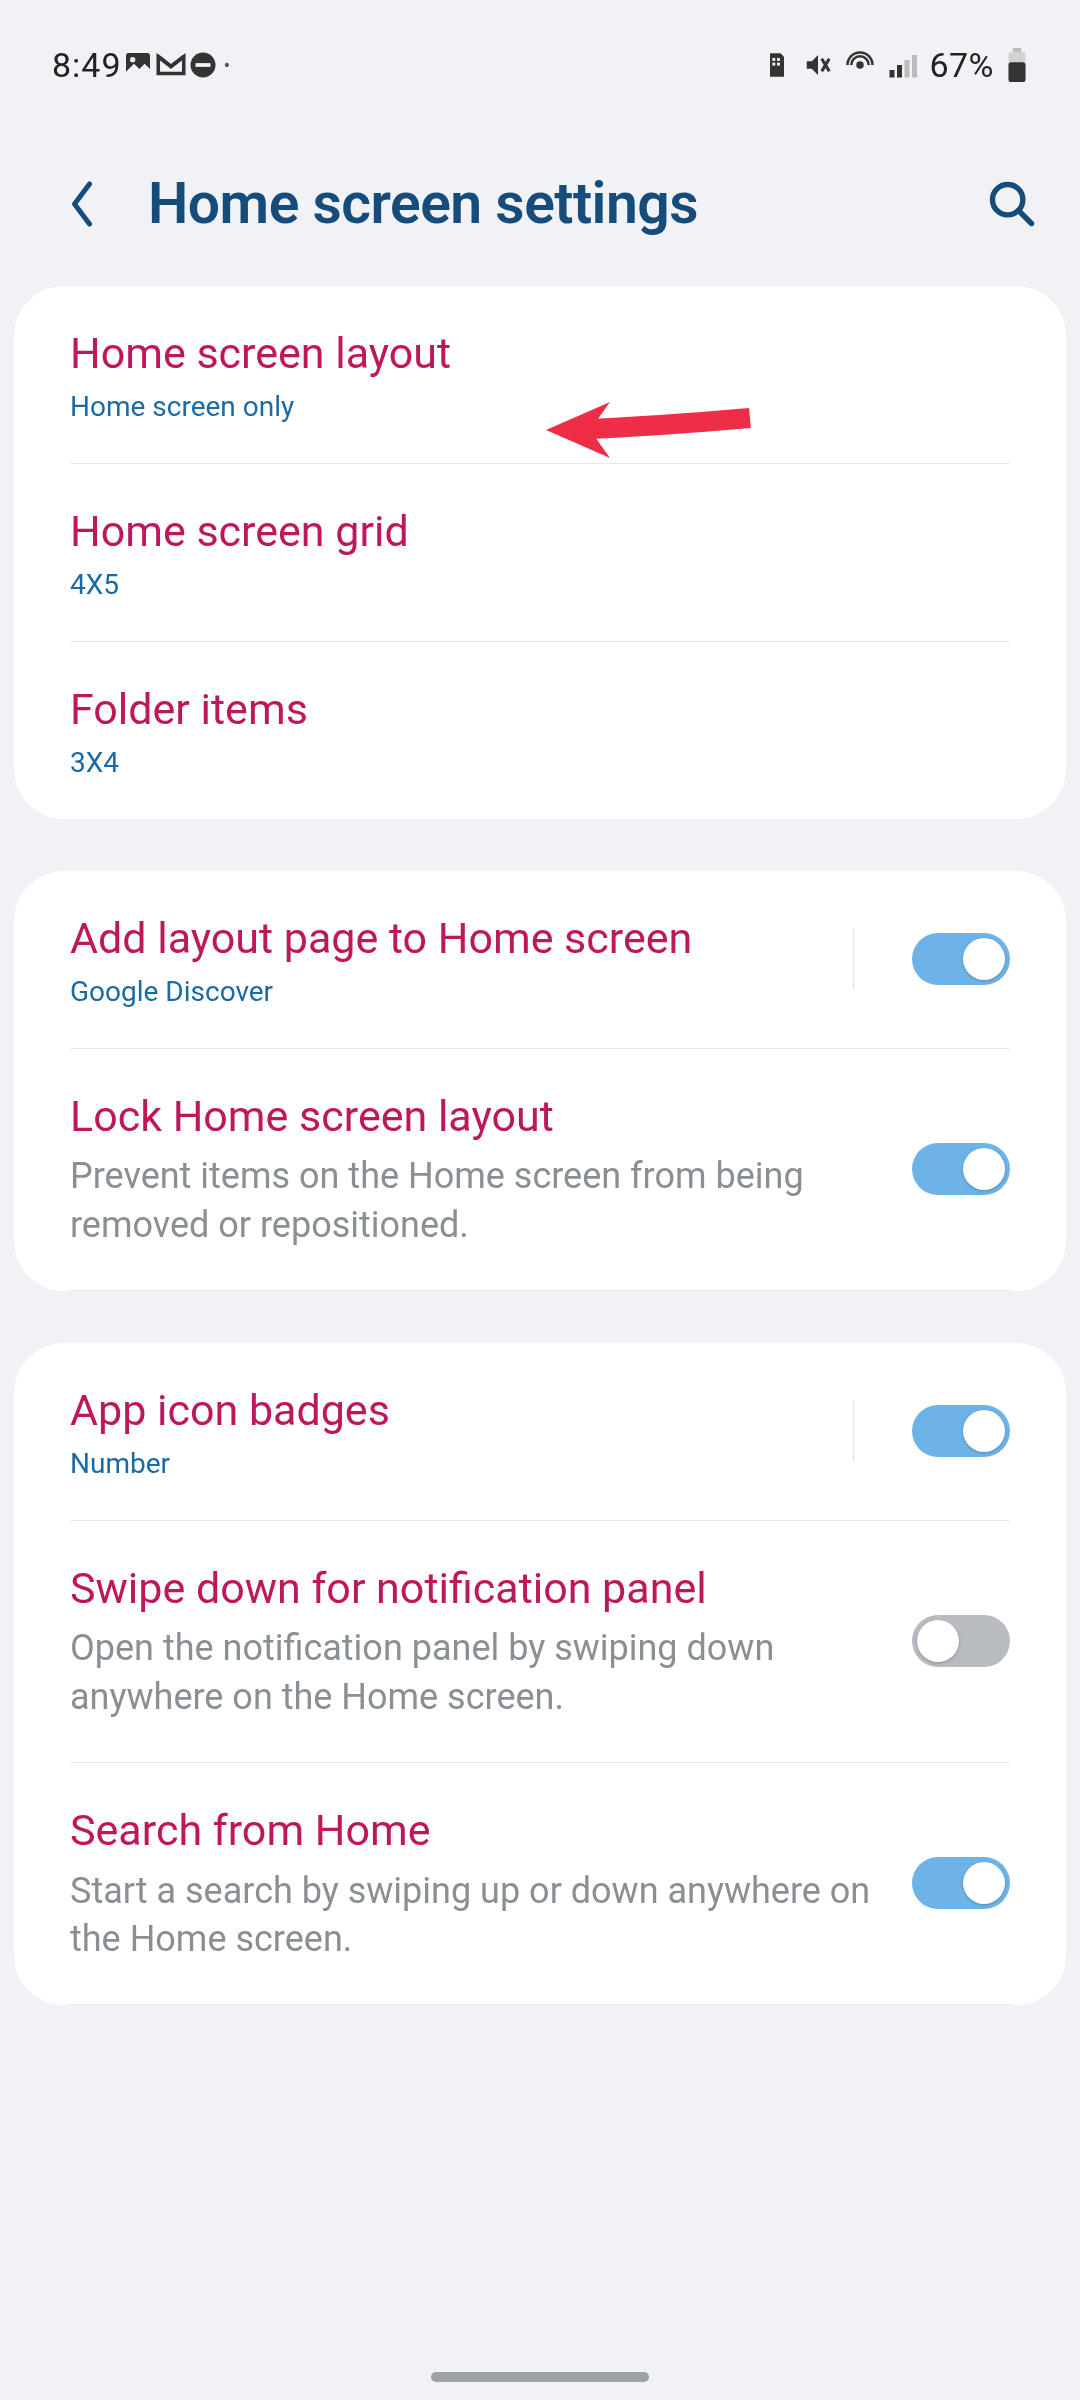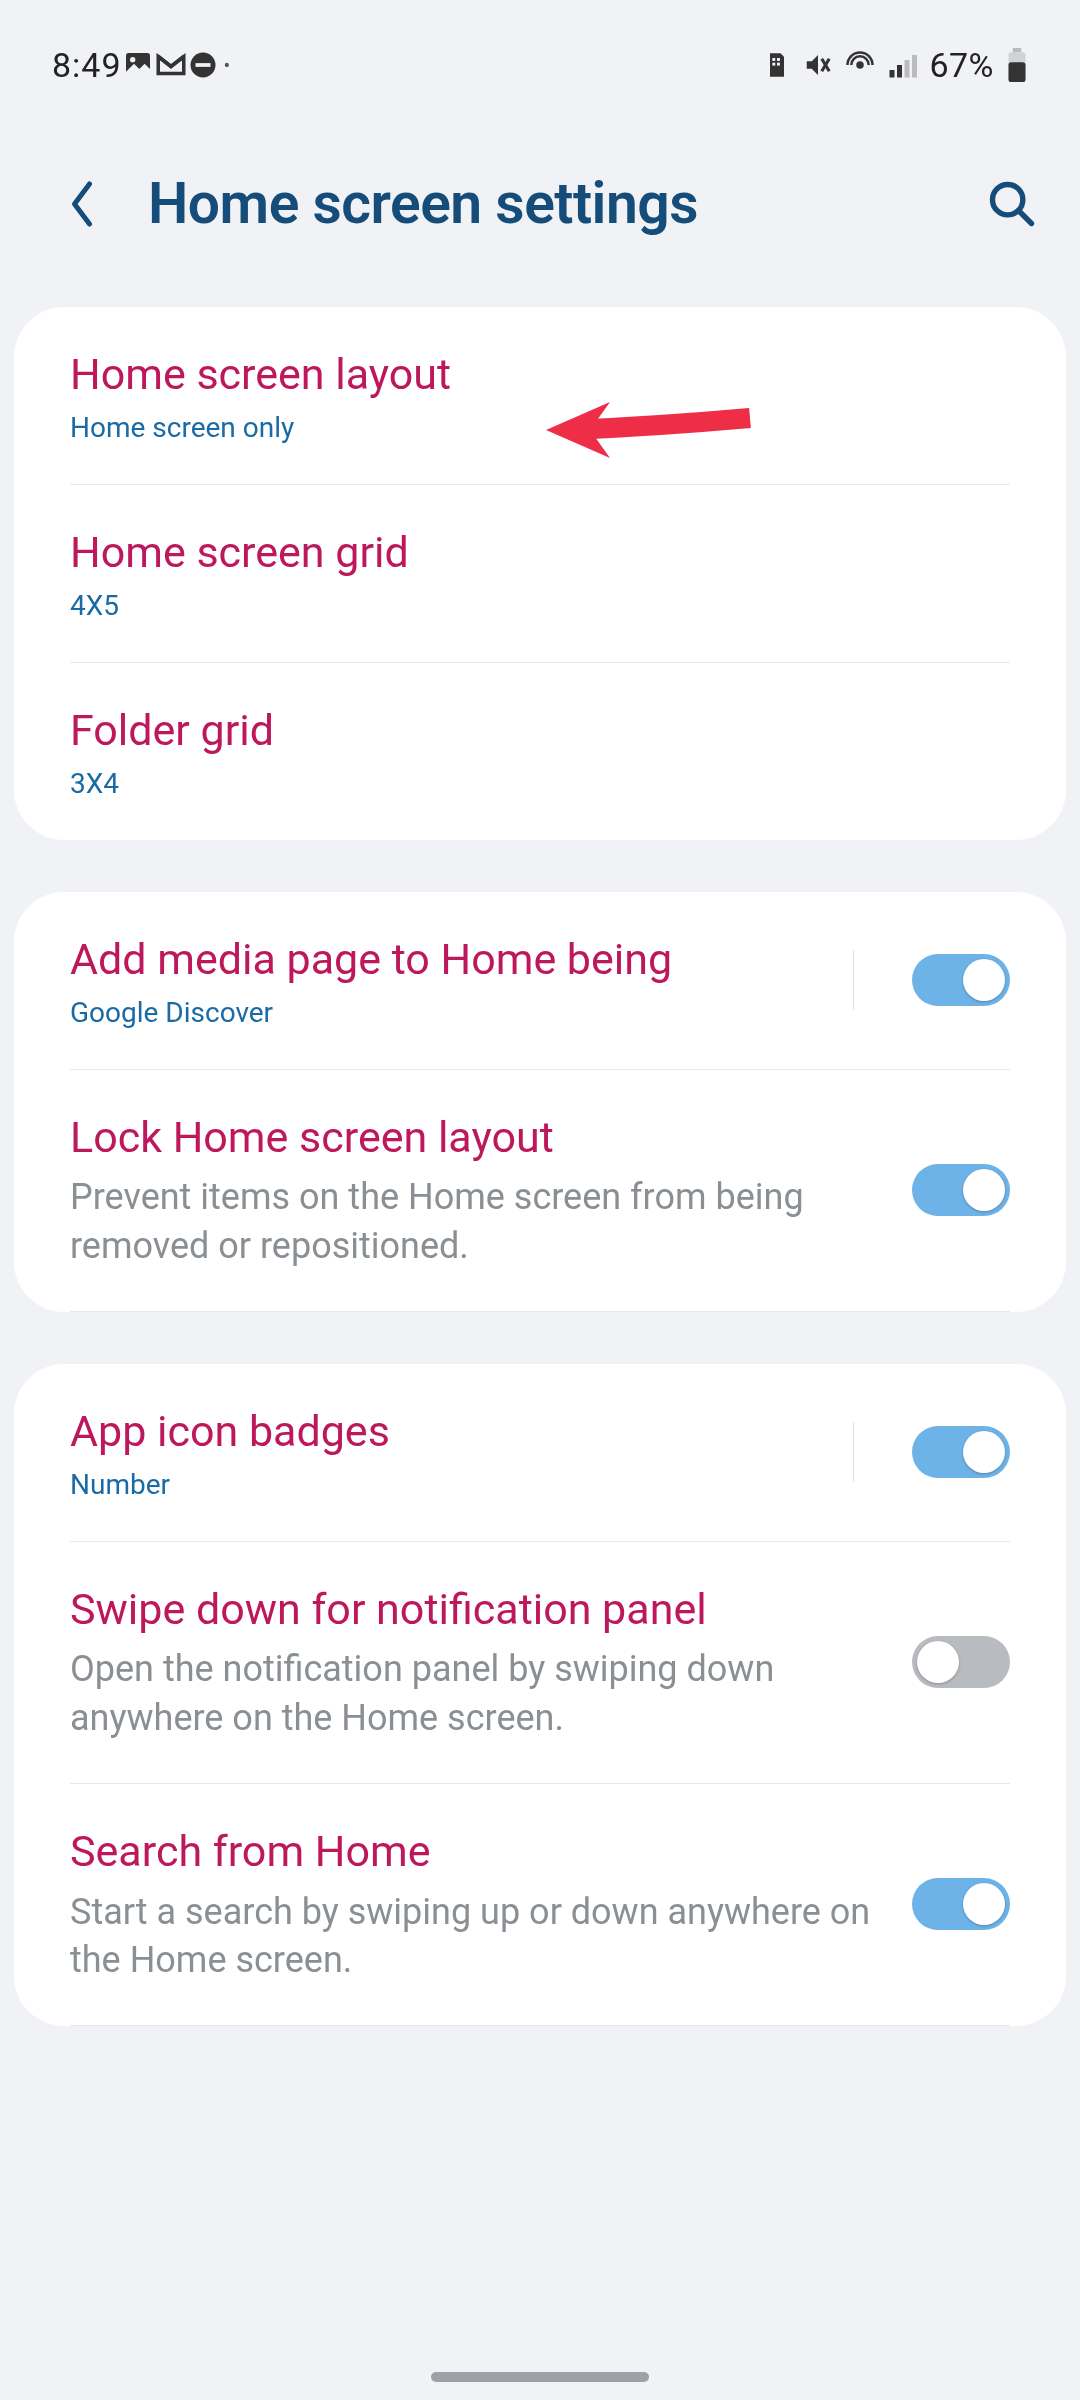--- a/index.html
+++ b/index.html
@@ -32,21 +32,21 @@
       display: flex;
       align-items: center;
       gap: 12px;
       text-align: right;
     }
     .status-time { font-weight: 400; letter-spacing: 1px; }
     .status-icons svg { display: block; }
     .header {
       display: flex;
       align-items: center;
-      padding: 70px 40px 70px 60px;
+      padding: 70px 40px 49px 60px;
     }
     .back-btn {
       width: 44px;
       height: 60px;
       display: flex;
       align-items: center;
       justify-content: center;
     }
     .page-title {
       flex: 1;
@@ -245,30 +245,30 @@
   <div class="divider"></div>
   <div class="item">
     <div class="item-text">
       <div class="item-title">Home screen grid</div>
       <div class="item-sub">4X5</div>
     </div>
   </div>
   <div class="divider"></div>
   <div class="item">
     <div class="item-text">
-      <div class="item-title">Folder grid</div>
+      <div class="item-title">Folder items</div>
       <div class="item-sub">3X4</div>
     </div>
   </div>
 </div>
 
 <div class="card">
   <div class="item">
     <div class="item-text">
-      <div class="item-title">Add media page to Home being</div>
+      <div class="item-title">Add layout page to Home screen</div>
       <div class="item-sub">Google Discover</div>
     </div>
     <div class="vdiv-wrap">
       <div class="vdiv"></div>
       <div class="toggle on">
           <div class="knob"></div>
         </div>
     </div>
   </div>
   <div class="divider"></div>

